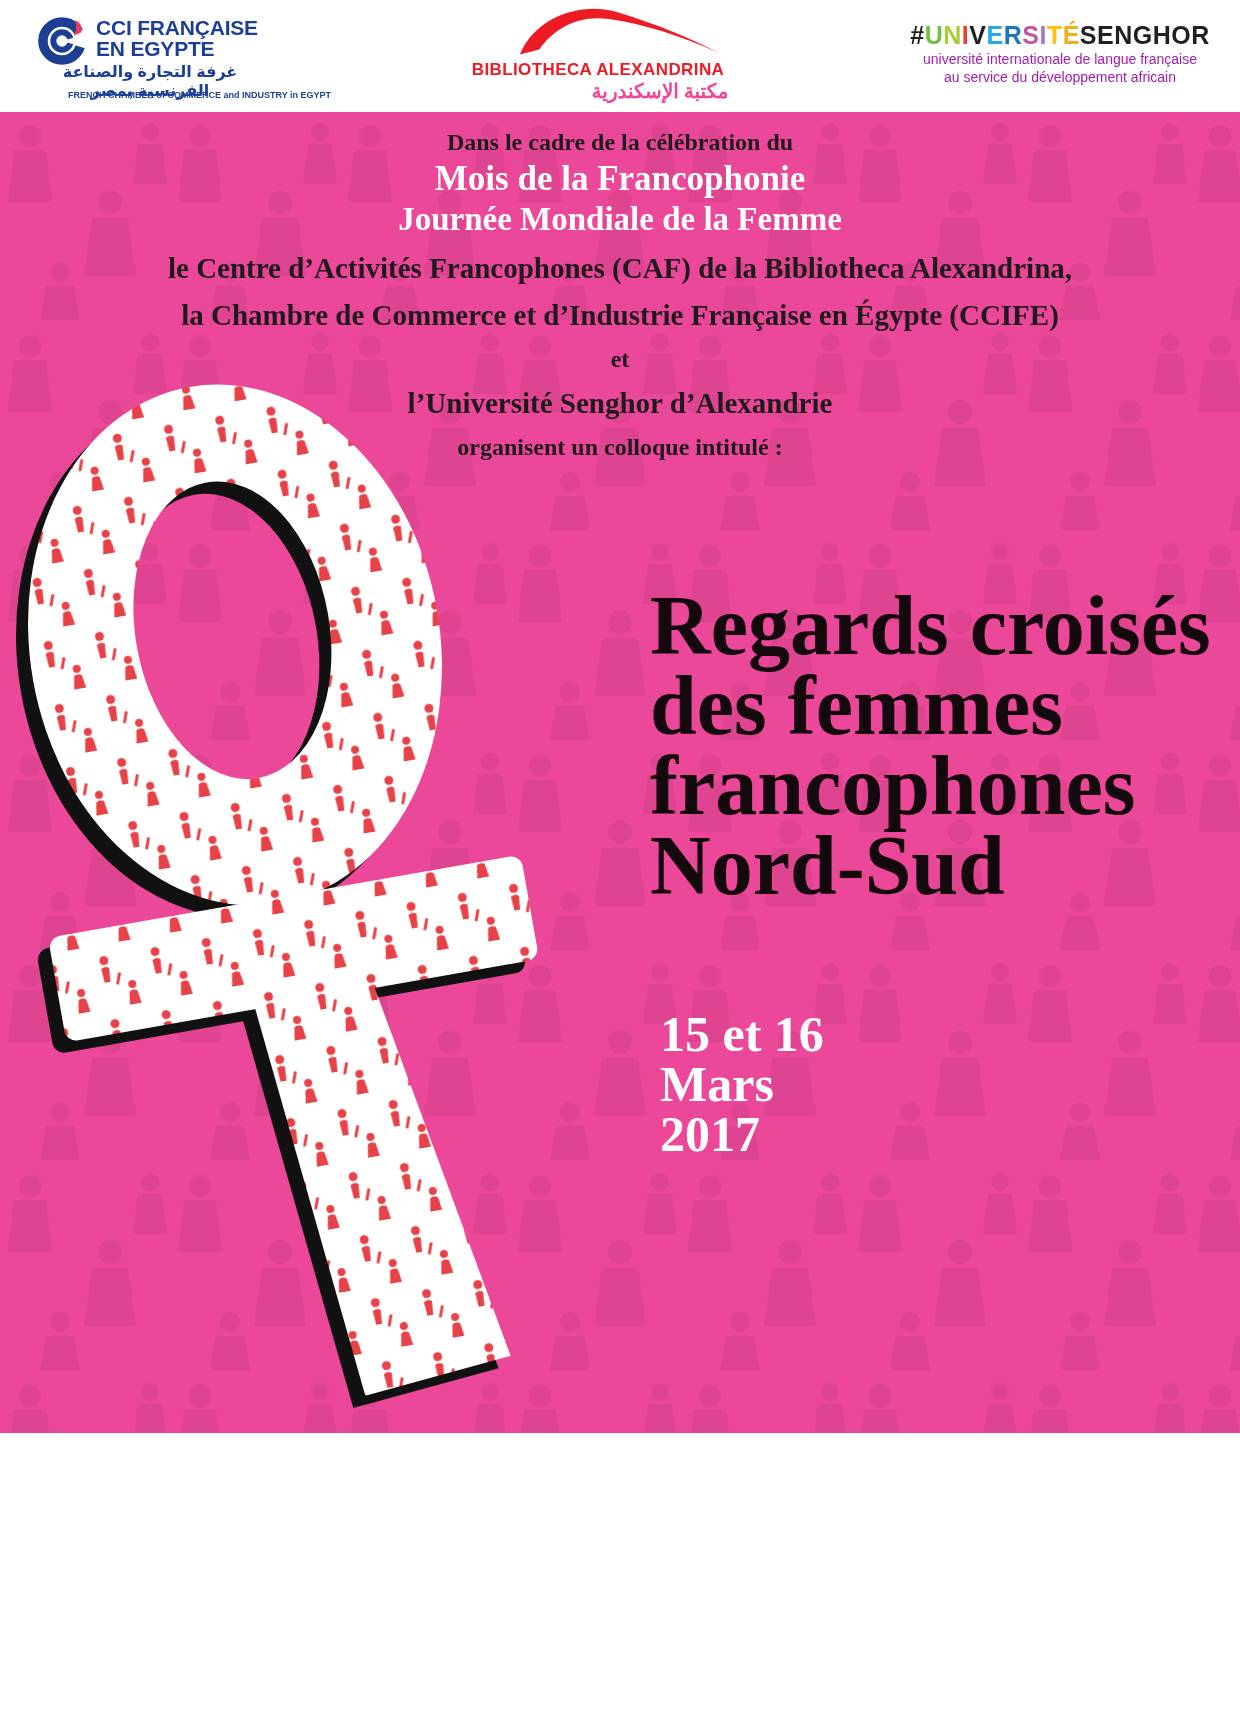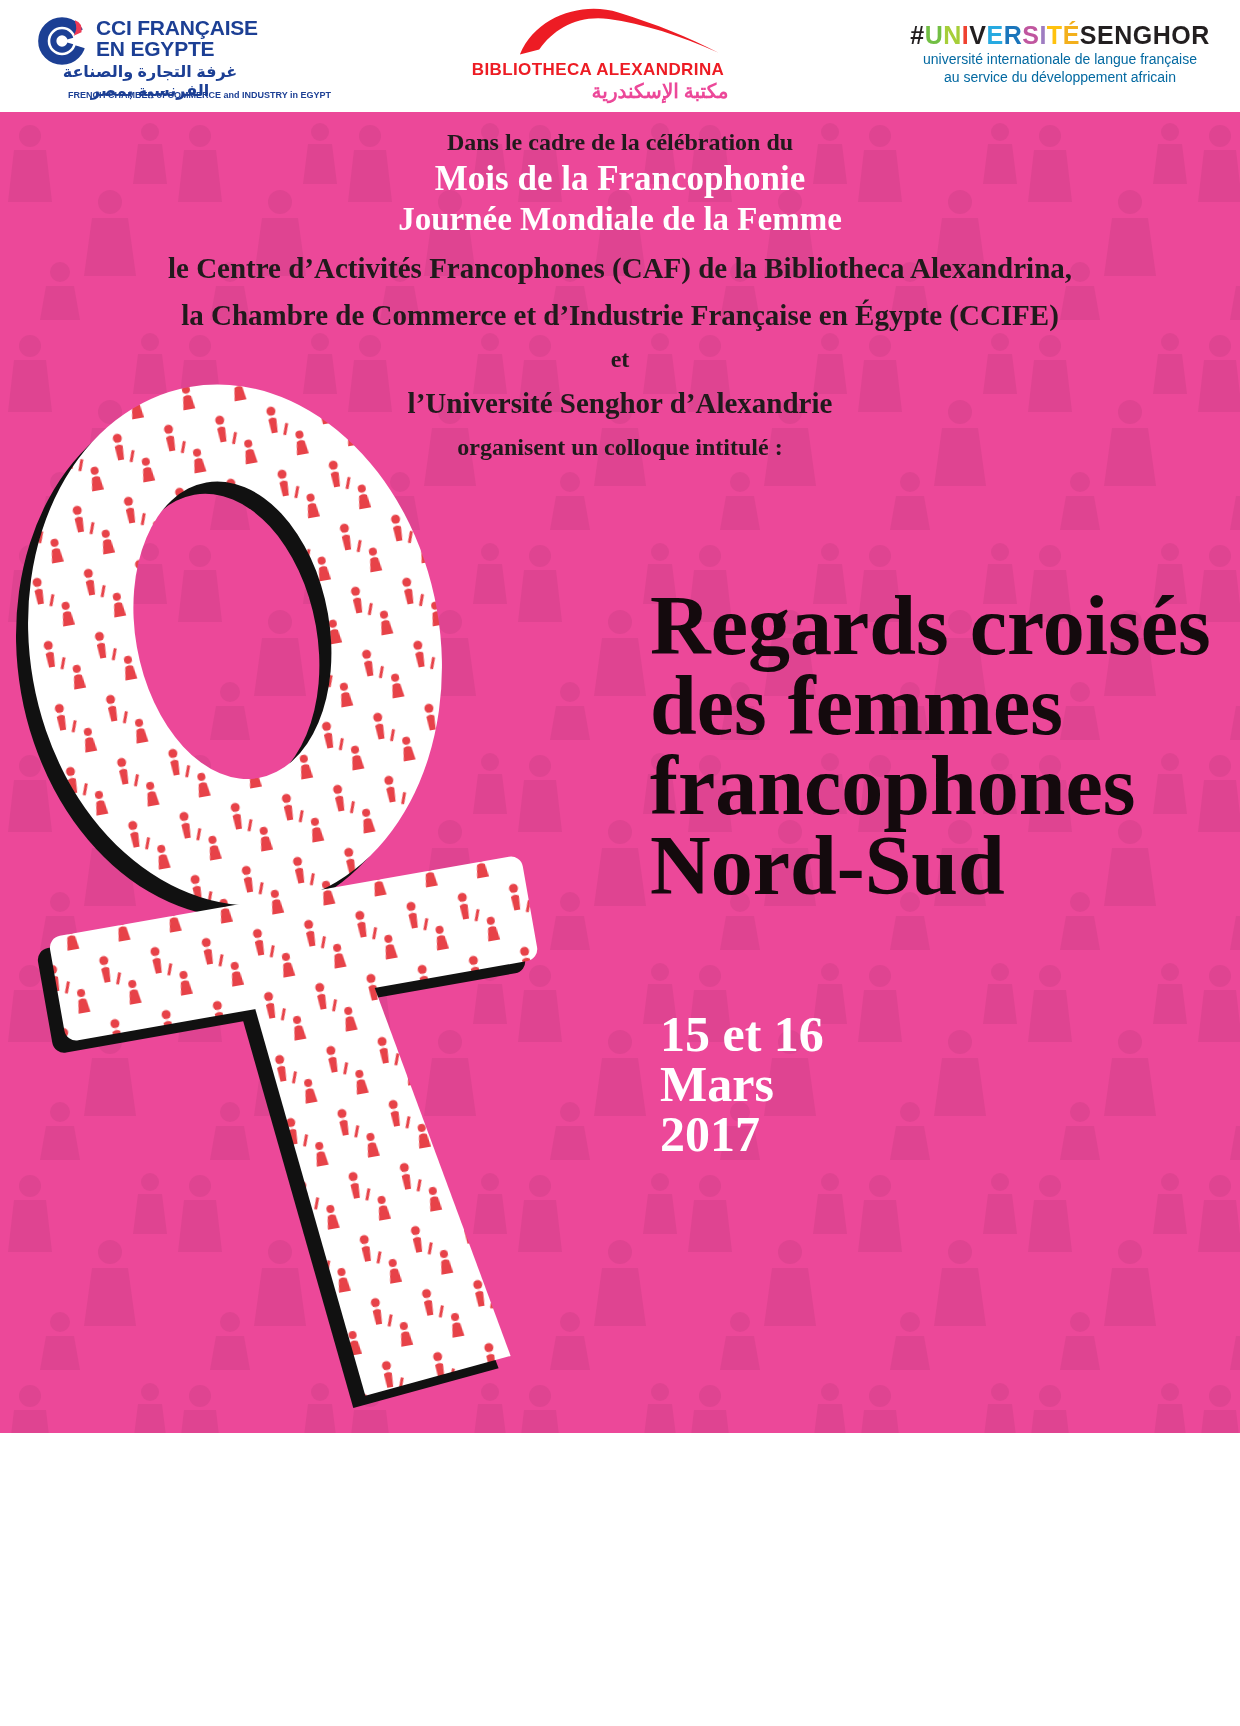--- a/index.html
+++ b/index.html
@@ -21,21 +21,21 @@
   .bibalex{position:absolute;left:455px;top:2px;width:330px;text-align:center;}
   .bibalex-name{color:#ed1c24;font-family:"Liberation Sans","DejaVu Sans",sans-serif;
                 font-weight:bold;font-size:17px;letter-spacing:0.4px;white-space:nowrap;
                 transform:translateX(-22px);}
   .bibalex-arabic{color:#ec4899;font-size:20px;font-weight:bold;direction:rtl;
                   transform:translateX(40px);margin-top:-1px;}
 
   .senghor{position:absolute;right:30px;top:21px;width:300px;text-align:center;
            font-family:"Liberation Sans","DejaVu Sans",sans-serif;}
   .sg-word{font-size:25px;font-weight:bold;letter-spacing:0.5px;white-space:nowrap;color:#231f20;}
-  .sg-sub{font-size:14px;color:#0369a1;line-height:18px;}
+  .sg-sub{font-size:14px;color:#a21caf;line-height:18px;}
 
   
   .red-area{position:absolute;left:0;top:112px;width:1240px;height:1321px;
             background:#ec4899;overflow:hidden;padding-left:16px;}
   .bg-texture{position:absolute;left:0;top:0;}
 
   .intro{position:absolute;left:0;top:14px;width:1240px;text-align:center;font-weight:bold;}
   .h-sm{font-size:24px;color:#211a1c;margin:3px 0;}
   .h-lg{font-size:35px;color:#ffffff;margin:2px 0;}
   .h-lg2{font-size:33px;color:#ffffff;margin:2px 0;}

